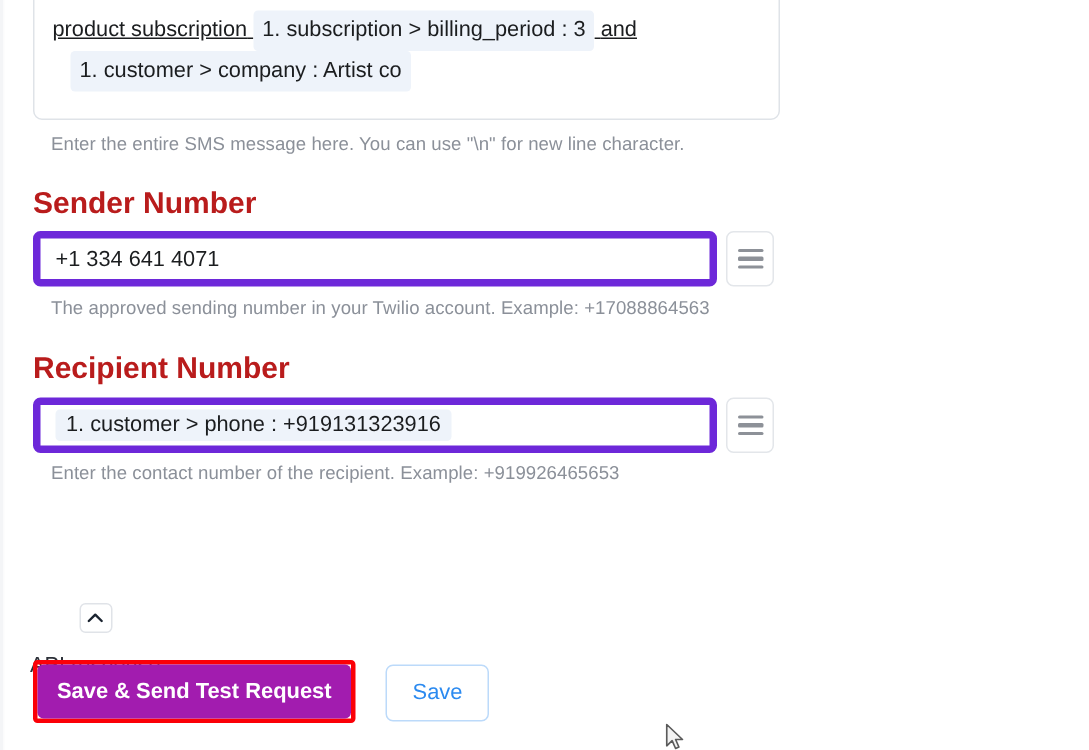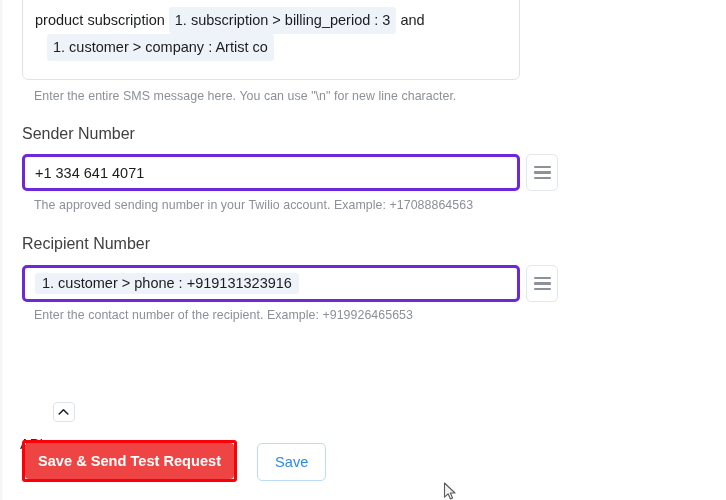--- a/index.html
+++ b/index.html
@@ -41,21 +41,21 @@
     background: #ffffff;
     padding: 9px 12px;
     overflow: hidden;
   }
   .msg-line {
     font-size: 14.5px;
     color: #1b1d1f;
     line-height: 24px;
     white-space: nowrap;
   }
-  .msg-line.l1 { margin-top: 43px; }
+  .msg-line.l1 { margin-top: 43px; text-decoration: underline; }
   .chip {
     display: inline-block;
     background: #eef3fa;
     border-radius: 3px;
     padding: 1px 6px 2px 6px;
     font-size: 14.5px;
     color: #1b1d1f;
     vertical-align: baseline;
   }
   .msg-line .chip.indent { margin-left: 12px; }
@@ -65,31 +65,31 @@
     left: 34px;
     font-size: 12.4px;
     color: #8b9099;
     letter-spacing: 0.05px;
     white-space: nowrap;
   }
 
   .flabel {
     position: absolute;
     left: 22px;
-    font-size: 16px;
-    color: #404040;
-    font-weight: 400;
+    font-size: 20px;
+    color: #b91c1c;
+    font-weight: 700;
   }
 
   
   .input-row { position: absolute; left: 22px; display: flex; align-items: stretch; }
   .field {
-    width: 498px;
+    width: 456px;
     height: 37px;
-    border: 3px solid #6d28d9;
+    border: 5px solid #6d28d9;
     border-radius: 5px;
     background: #ffffff;
     display: flex;
     align-items: center;
     padding: 0 10px;
     overflow: hidden;
   }
   .field-text {
     font-size: 14.5px;
     color: #1b1d1f;
@@ -190,21 +190,21 @@
   }
   .highlight-wrap {
     border: 3px solid #fb0007;
     border-radius: 3px;
     padding: 0;
     display: inline-block;
     line-height: 0;
   }
   .btn-primary {
     display: block;
-    background: #ef4444;
+    background: #a21caf;
     color: #ffffff;
     border: none;
     border-radius: 4px;
     font-size: 14.6px;
     font-weight: bold;
     font-family: "Liberation Sans", sans-serif;
     padding: 0 13px;
     height: 36px;
     line-height: 36px;
     cursor: pointer;

